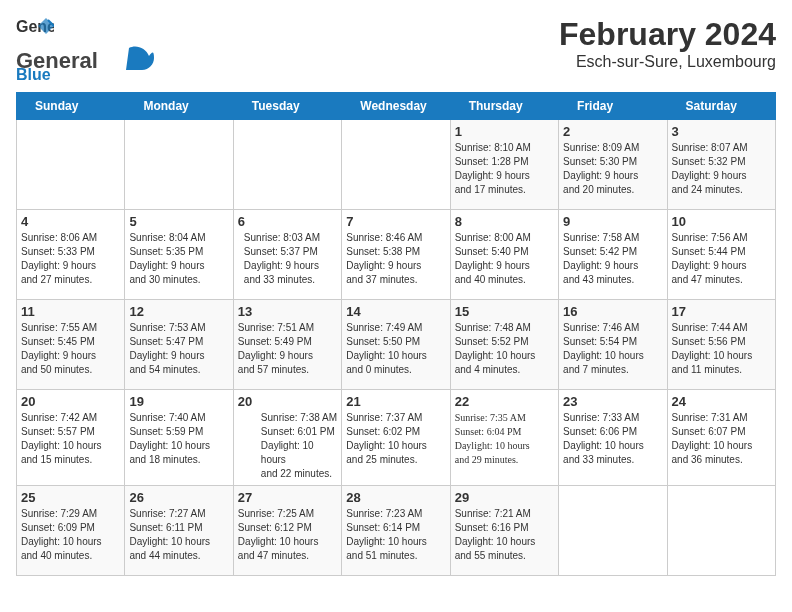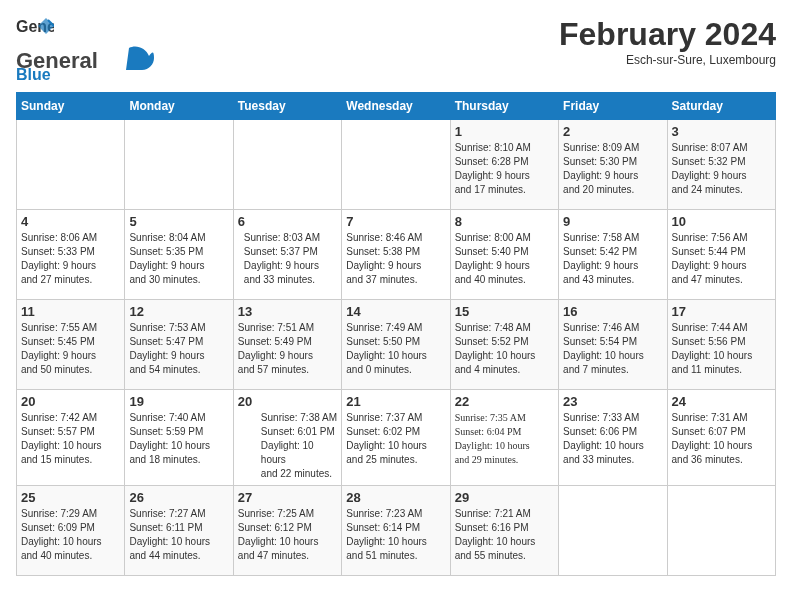--- a/index.html
+++ b/index.html
@@ -28,35 +28,35 @@
     }
     .title-block {
       text-align: right;
     }
     .title-block h1 {
       font-size: 32px;
       font-weight: bold;
       color: #333;
     }
     .title-block h2 {
-      font-size: 12px;
+      font-size: 16px;
       font-weight: normal;
       color: #333;
     }
     table {
       width: 100%;
       border-collapse: collapse;
       table-layout: fixed;
     }
     thead tr th {
       background-color: #1a7abf;
       color: #fff;
       font-size: 12px;
       font-weight: bold;
-      padding: 6px 4px;
+      padding: 6px 18px;
       text-align: left;
       border: 1px solid #1a7abf;
     }
     tbody tr td {
       border: 1px solid #ccc;
       vertical-align: top;
       padding: 4px 4px;
       font-size: 10.5px;
       color: #333;
       height: 90px;
@@ -122,21 +122,21 @@
   </thead>
   <tbody id="calendar-body">
   <tr>
         <td class="empty-cell"></td>
         <td class="empty-cell"></td>
         <td class="empty-cell"></td>
         <td class="empty-cell"></td>
         <td>
           <span class="day-num">1</span>
           <div class="day-info" style="white-space: pre-line;">Sunrise: 8:10 AM
-Sunset: 6:28 PM
+Sunset: 1:28 PM
 Daylight: 9 hours
 and 17 minutes.</div>
         </td>
         <td>
           <span class="day-num">2</span>
           <div class="day-info" style="white-space: pre-line;">Sunrise: 8:09 AM
 Sunset: 5:30 PM
 Daylight: 9 hours
 and 20 minutes.</div>
         </td>

